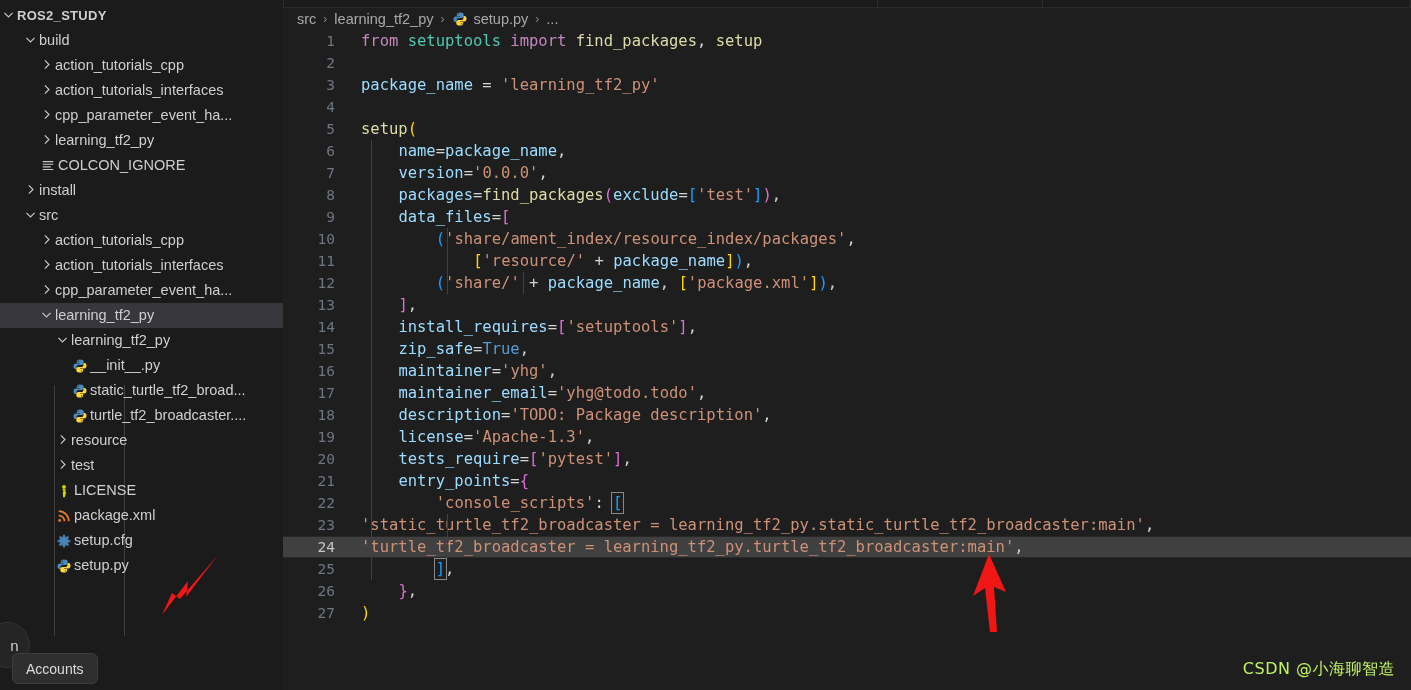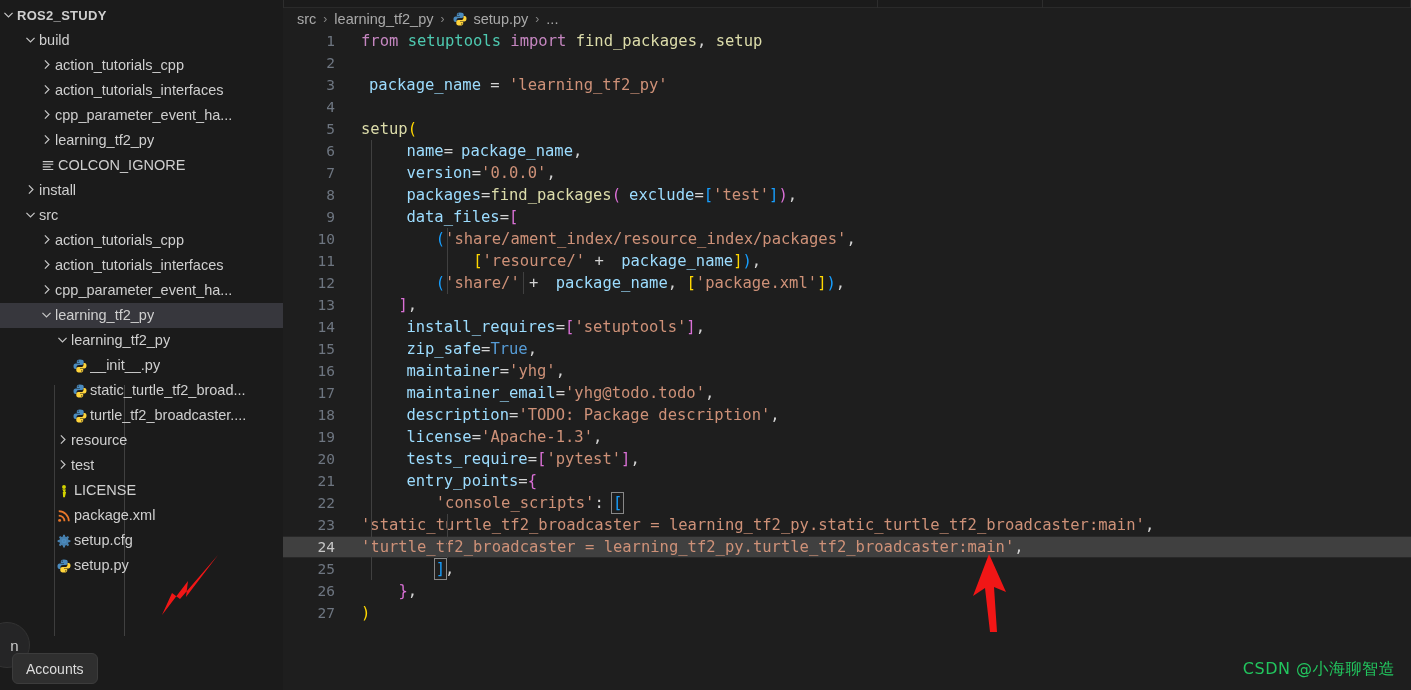--- a/index.html
+++ b/index.html
@@ -81,35 +81,35 @@
   .ctxt { position:absolute; left:78px; top:0;text-align:right; }
   .cline.active { background:#404040; box-shadow: inset 0 1px 0 #282828, inset 0 -1px 0 #282828; }
 
   
   .iguide { position:absolute; width:1px; background:#404040; left:0; top:0; }
 
   
   .kw   { color:#c586c0; }
   .kw2  { color:#569cd6; }
   .fn   { color:#dcdcaa; }
-  .var  { color:#9cdcfe;margin-left:8px; }
+  .var  { color:#9cdcfe; }
   .str  { color:#ce9178; }
   .plain{ color:#d4d4d4; }
   .cls  { color:#4ec9b0; }
   .b1   { color:#ffd700; }
   .b2   { color:#da70d6; }
   .b3   { color:#179fff; }
   .bmatch { outline:1px solid #888; outline-offset:1px; }
 
   
   .arrow { position:absolute; pointer-events:none; }
 
   .watermark {
     position:absolute; right:16px; bottom:10px;
-    font-size:16px; color:#22c55e; font-family:"DejaVu Sans", sans-serif;
+    font-size:16px; color:#bef264; font-family:"DejaVu Sans", sans-serif;
     letter-spacing:.5px;
   }
 </style>
 </head>
 <body>
 
 <div class="app">
 
   <div class="sidebar">
     <div class="guide"></div>

